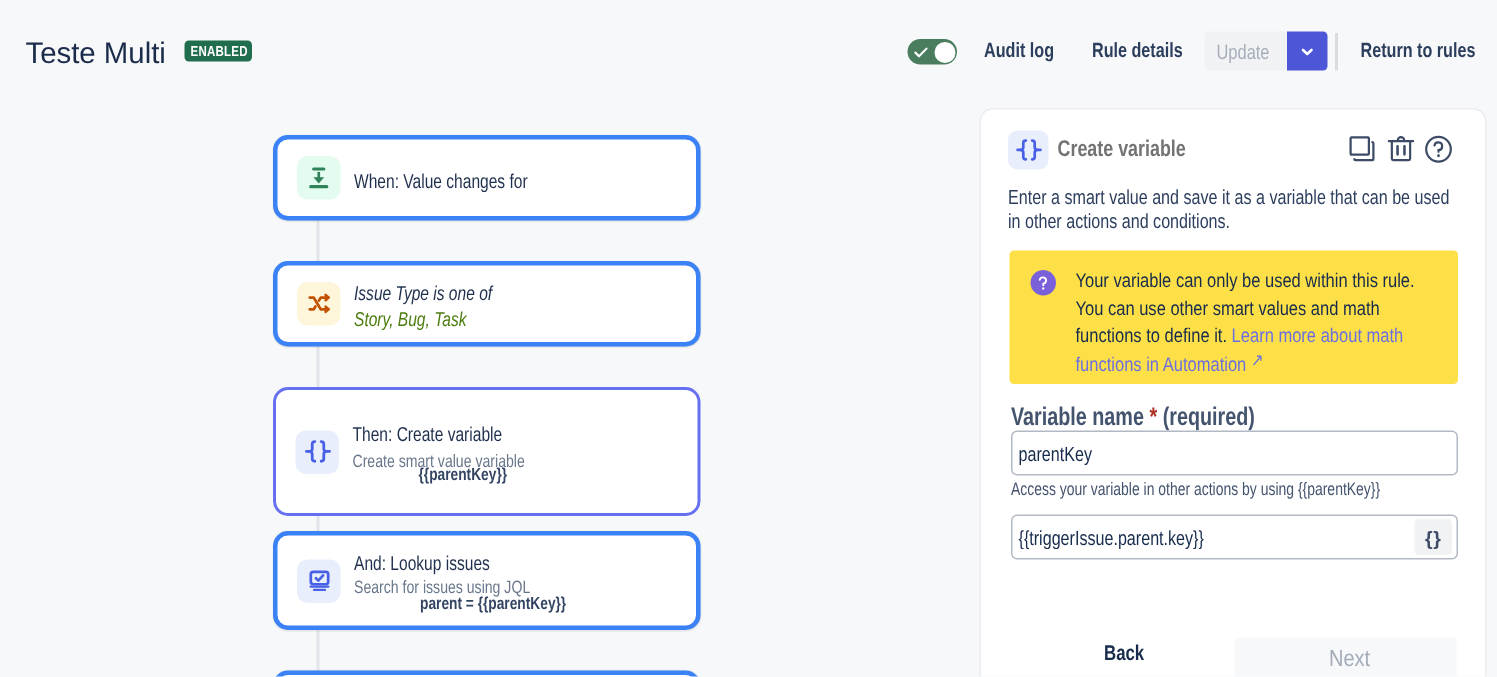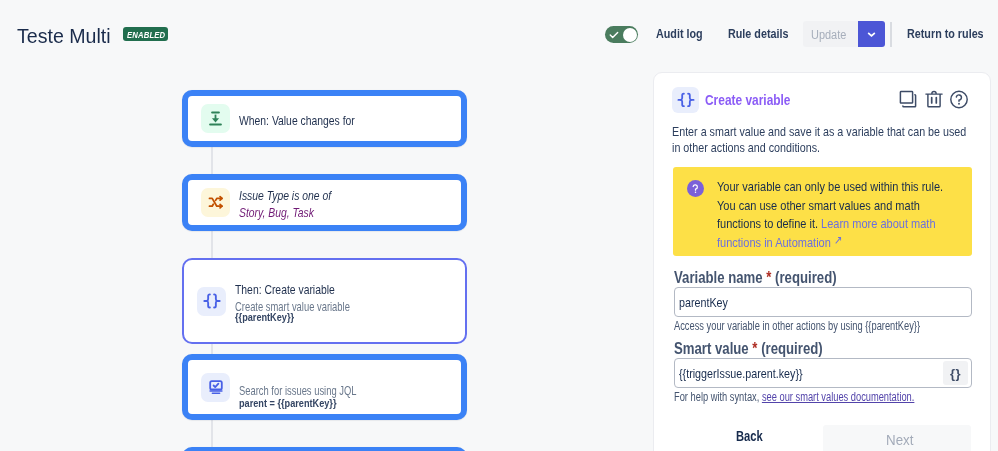--- a/index.html
+++ b/index.html
@@ -9,69 +9,69 @@
   .page { position:relative; width:998px; height:451px; background:#f7f8f9; }
   
   .nx { display:inline-block; transform:scaleX(var(--sx,0.836)); transform-origin:left center; white-space:nowrap; }
   .nxw { display:block; transform:scaleX(var(--sx,0.836)); transform-origin:left top; }
 
   
   .rule-title { position:absolute; left:17px; top:24px; font-size:19.8px; font-weight:500;
                 color:#1a2b4b; line-height:24px; --sx:0.99; }
   .badge { position:absolute; left:123px; top:27px; height:14px; background:#216e4e; color:#fff;
            font-size:9.6px; font-weight:700; letter-spacing:0.2px; border-radius:3px; --sx:0.80;
-           padding:0 0 0 4px; width:45px; display:flex; align-items:center;font-style:italic; }
+           padding:0 0 0 4px; width:45px; display:flex; align-items:center; }
 
   .toggle { position:absolute; left:605px; top:26px; width:33px; height:17px; border-radius:9px;
             background:#4a7c5e; }
   .toggle .knob { position:absolute; right:1.5px; top:1.5px; width:14px; height:14px; border-radius:50%; background:#fff; }
   .toggle .chk { position:absolute; left:3.5px; top:3.5px; width:10px; height:10px; }
 
   .hdr-link { position:absolute; top:27px; font-size:13.7px; font-weight:700; color:#2c3e5d; line-height:14px; --sx:0.787; }
   .hdr-audit { left:656px; }
   .hdr-details { left:728px; }
   .hdr-return { left:907px; }
 
   .btn-update { position:absolute; left:803px; top:21px; width:55px; height:26px;
                 background:#f1f2f4; color:#a6aebb; border-radius:3px 0 0 3px;
                 font-size:13.7px; font-weight:400; display:flex; align-items:center; justify-content:center; padding-left:5px; --sx:0.80; }
   .btn-update-arrow { position:absolute; left:858px; top:21px; width:27px; height:26px;
                 background:#4c56d6; border-radius:0 3px 3px 0; display:flex; align-items:center; justify-content:center; }
   .hdr-sep { position:absolute; left:890px; top:22px; width:1.5px; height:25px; background:#d9dce1; }
 
   
   .connector { position:absolute; left:211px; width:1.5px; background:#e2e4e9; }
-  .card { position:absolute; left:182px; width:285px; background:#fff; border:6px solid #3b82f6;
+  .card { position:absolute; left:182px; width:285px; background:#fff; border:3px solid #3b82f6;
           border-radius:10px; display:flex; align-items:center; padding-left:13px;
           box-shadow:0 1px 1px rgba(9,30,66,0.06), 0 0 1px rgba(9,30,66,0.10); }
   .card.sel { border:2px solid #6470f0; box-shadow:none; }
   .card-ico { width:29px; height:29px; border-radius:7px; flex:none; display:flex;
               align-items:center; justify-content:center; }
   .card-txt { margin-left:9px; }
   .card1 .card-txt { padding-top:3px; }
   .card2 .card-txt { padding-top:3px;font-style:italic; }
   .card3 .card-txt, .card4 .card-txt { padding-top:0px; }
   .card-title { font-size:13.4px; color:#1f2f4d; line-height:17px; --sx:0.775; }
   .card-sub { font-size:11.9px; color:#69778b; line-height:16px; --sx:0.79; }
   .card3 .card-txt, .card4 .card-txt { position:relative; height:47px; width:250px; }
   .card3 .card-title, .card4 .card-title { position:absolute; top:3px; line-height:17px; }
   .card3 .card-sub, .card4 .card-sub { position:absolute; top:22px; line-height:15px; }
-  .card3 .card-det, .card4 .card-det { position:absolute; top:31px; line-height:15px; }
+  .card3 .card-det, .card4 .card-det { position:absolute; top:31px; line-height:15px;margin-left:44px; }
   .card4 .card-sub { top:20px; }
   .card4 .card-det { top:31px; }
   .card-det { font-size:11.6px; color:#344563; line-height:12px; font-weight:700; --sx:0.79; }
-  .card-sub2 { font-size:13.4px; color:#701a75; line-height:18px; --sx:0.775; }
+  .card-sub2 { font-size:13.4px; color:#4d7c0f; line-height:18px; --sx:0.775; }
 
   
   .panel { position:absolute; left:653px; top:72px; width:338px; height:400px; background:#fff;
            border:1px solid #ebecf0; border-radius:9px 9px 0 0; }
   .p-head { position:absolute; left:18px; top:14px; display:flex; align-items:center; }
   .p-ico { width:27px; height:26px; border-radius:6px; background:#e9eefc; display:flex;
            align-items:center; justify-content:center; }
-  .p-title { margin-left:6px; font-size:15.1px; font-weight:700; color:#8b5cf6; line-height:18px; --sx:0.79; }
+  .p-title { margin-left:6px; font-size:15.1px; font-weight:700; color:#737373; line-height:18px; --sx:0.79; }
   .p-actions { position:absolute; right:20px; top:14px; display:flex; gap:3px; align-items:center; }
   .p-act { width:22px; height:25px; display:flex; align-items:center; justify-content:center; }
   .p-desc { position:absolute; left:18px; top:51px; width:378px; font-size:13.6px; line-height:16px; color:#2c3e5d; --sx:0.79; }
   .infobox { position:absolute; left:19px; top:94px; width:299px; height:89px; background:#fde047; border-radius:3px;
              padding:11px 8px 12px 14px; display:flex; }
   .info-ico { width:17px; height:17px; border-radius:50%; background:#7b61d9; flex:none; margin-top:2px;
               display:flex; align-items:center; justify-content:center; }
   .info-txt { margin-left:13px; font-size:13.2px; line-height:18.6px; color:#172b4d; width:287px; flex:none; --sx:0.835; }
   .info-link { color:#6b6fe0; }
   .ext-arrow { position:relative; top:-3px; font-size:12px; display:inline-block; }
@@ -181,20 +181,21 @@
     <div class="card card4" style="top:354px;height:66px">
       <div class="card-ico" style="background:#e9eefc">
         <svg width="20" height="20" viewBox="0 0 20 20">
           <rect x="4.2" y="4.2" width="11.6" height="8.3" rx="1.6" fill="none" stroke="#4860e6" stroke-width="1.8"></rect>
           <path d="M7.6 8.5 L9.2 10.1 L12.4 6.6" fill="none" stroke="#4860e6" stroke-width="1.8" stroke-linecap="round" stroke-linejoin="round"></path>
           <rect x="3.3" y="13.3" width="13.4" height="1.55" rx="0.78" fill="#4860e6"></rect>
           <rect x="5.6" y="15.5" width="8.8" height="1.55" rx="0.78" fill="#4860e6"></rect>
         </svg>
       </div>
       <div class="card-txt">
+        <div class="card-title"><span class="nx">And: Lookup issues</span></div>
         <div class="card-sub"><span class="nx">Search for issues using JQL</span></div>
         <div class="card-det"><span class="nx">parent = {{parentKey}}</span></div>
       </div>
     </div>
 
     <div class="card" style="top:447px;height:57px"></div>
   </div>
 
   <div class="panel">
     <div class="p-head">
@@ -251,28 +252,26 @@
 
     <div class="field" style="top:197px">
       <div class="f-label"><span class="nx"><span>Variable name</span> <span class="f-req">*</span> <span>(required)</span></span></div>
       <div class="f-input">
           <span class="nx">parentKey</span>
         </div>
       <div class="f-help"><span class="nx">Access your variable in other actions by using {{parentKey}}</span></div>
     </div>
 
     <div class="field" style="top:268px">
-      <div class="f-label"><span class="nx"><span>Smart value</span> <span class="f-req">*</span> <span>(required)</span></span></div>
       <div class="f-input">
           <span class="nx">{{triggerIssue.parent.key}}</span>
         <div class="smart-btn">
             <span class="nx">{}</span>
           </div>
       </div>
-      <div class="f-help"><span class="nx"><span>For help with syntax, </span><a href="#">see our smart values documentation.</a></span></div>
     </div>
   </div>
 
   <div class="btn-back"><span class="nx">Back</span></div>
   <div class="btn-next">
       <span class="nx">Next</span>
     </div>
 
 </div>
 

